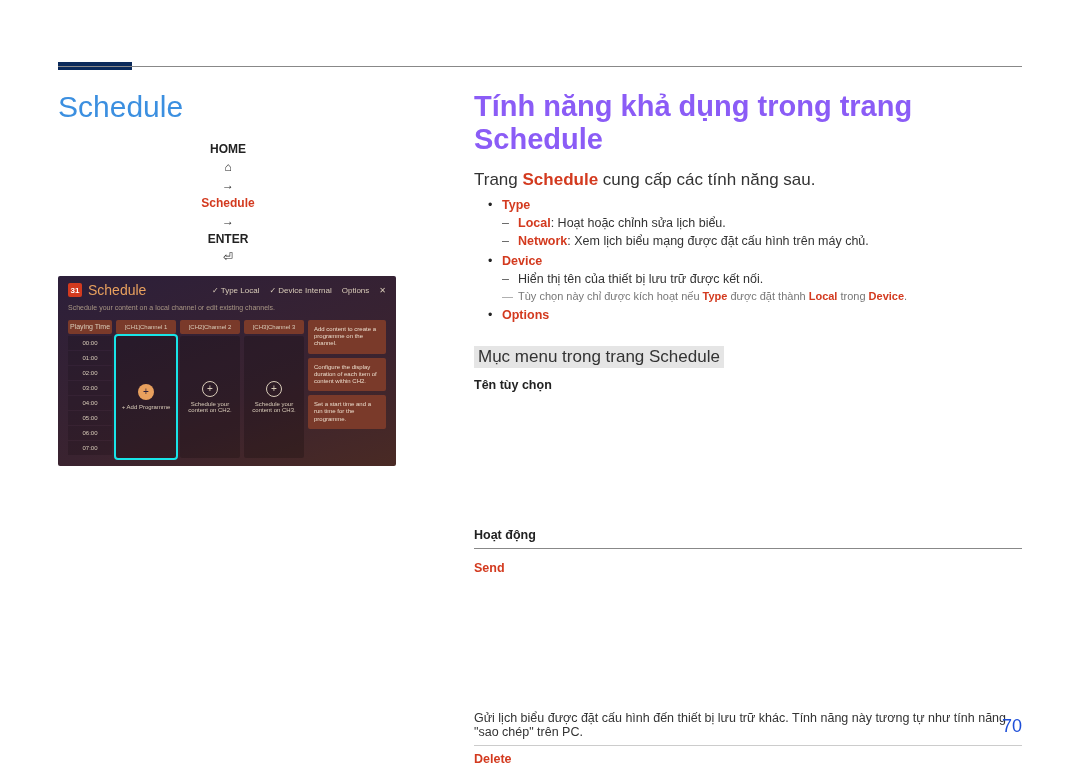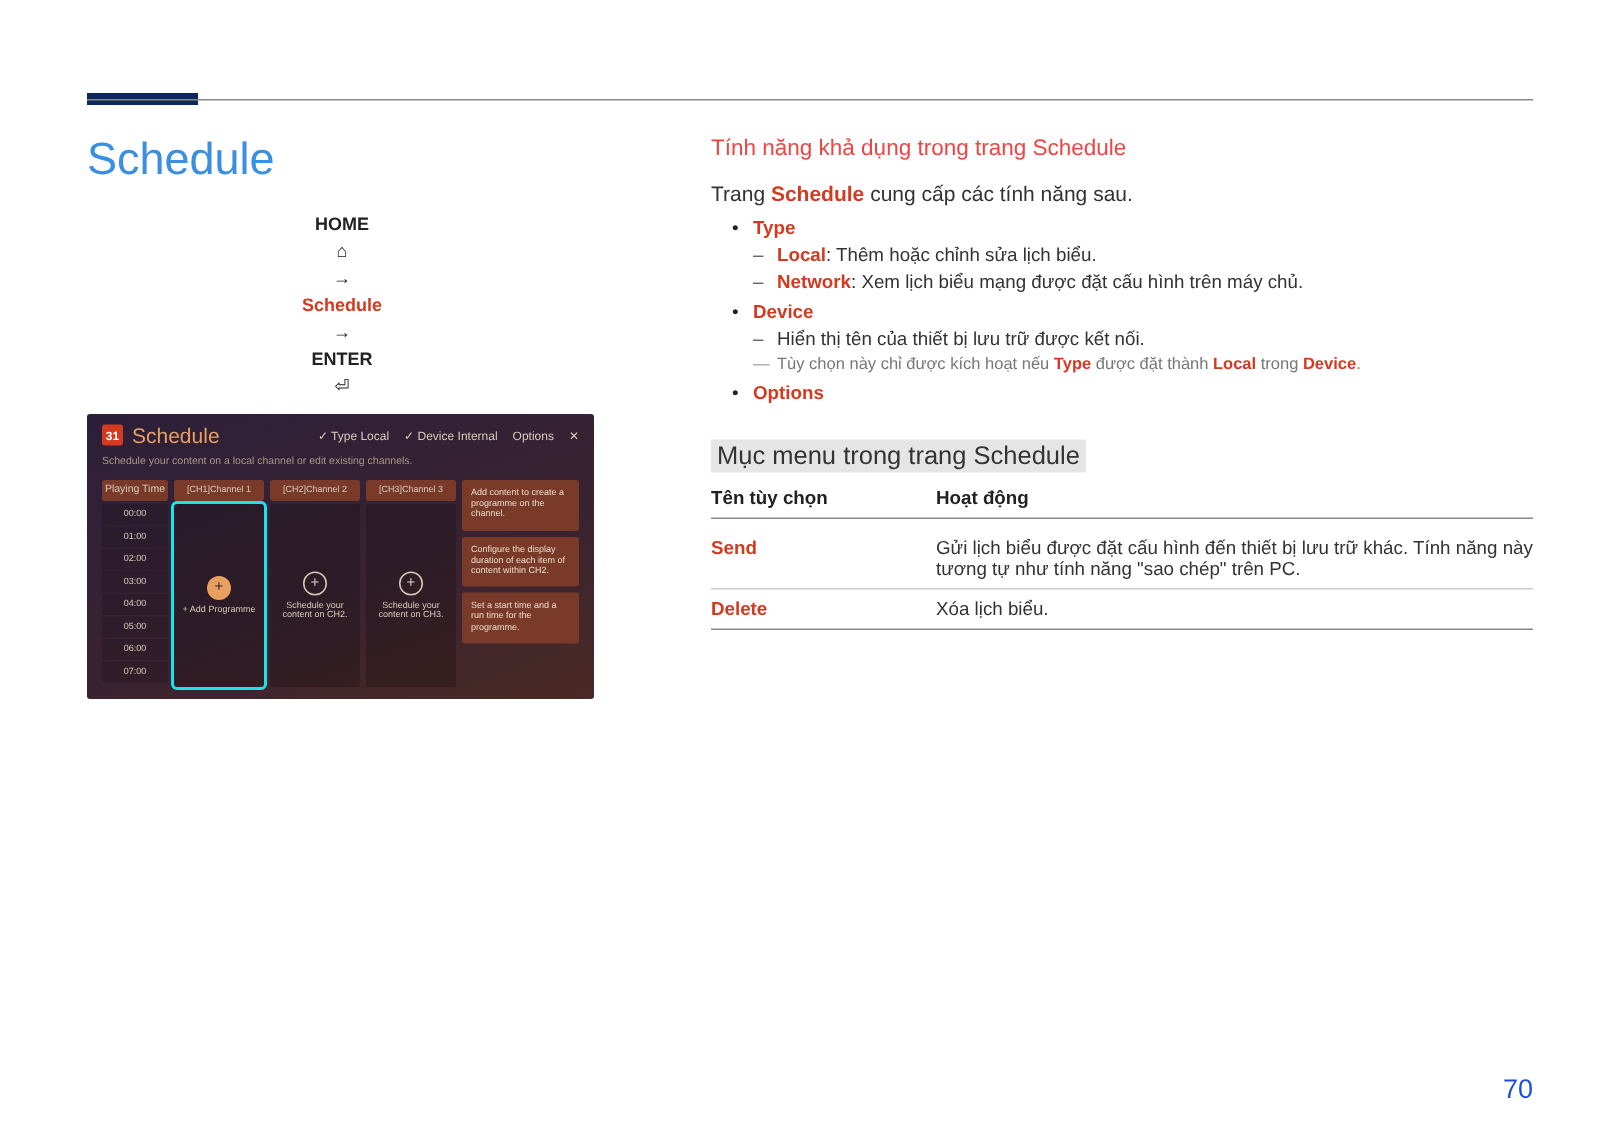--- a/index.html
+++ b/index.html
@@ -75,38 +75,38 @@
   .ss-time-row { height:14px; line-height:14px; font-size:6px; text-align:center; background:rgba(0,0,0,.15); margin-bottom:1px; }
   .ss-ch { width:60px; display:flex; flex-direction:column; }
   .ss-ch-hdr { background:#7a3a2a; height:14px; line-height:14px; text-align:center; font-size:6px; border-radius:2px; margin-bottom:2px; }
   .ss-ch-body { flex:1; background:rgba(0,0,0,.2); border-radius:2px; display:flex; flex-direction:column; align-items:center; justify-content:center; gap:4px; font-size:6px; text-align:center; padding:4px; }
   .ss-ch-body.sel { outline:2px solid #18e5e8; }
   .ss-plus { width:16px; height:16px; border-radius:50%; border:1px solid #d8cbb8; color:#d8cbb8; line-height:14px; text-align:center; font-size:10px; }
   .ss-plus.fill { background:#e8a05e; color:#2c1f3a; border:none; line-height:16px; }
   .ss-side { flex:1; display:flex; flex-direction:column; gap:4px; }
   .ss-card { background:#7a3a2a; border-radius:2px; font-size:6px; padding:6px; color:#eadbca; line-height:1.2; }
 
-  h2.section { font-size: 15px; font-weight: 400; color:#ef4444; margin: 0 0 14px 0; }
-  p.intro { font-size: 14px; margin: 0 0 8px 0; }
+  h2.section { font-size: 29px; font-weight: 700; color:#8b5cf6; margin: 0 0 14px 0; }
+  p.intro { font-size: 17px; margin: 0 0 8px 0; }
   .keyword { color:#d33a1f; font-weight:700; }
   ul.feat { list-style: none; padding:0; margin:0 0 18px 0; }
   ul.feat > li { font-size:12.5px; margin-bottom:6px; position:relative; padding-left:28px; }
   ul.feat > li::before { content:"•"; position:absolute; left:14px; color:#222; }
   ul.feat .sub { font-size:12.5px; margin-top:4px; padding-left:16px; position:relative; }
   ul.feat .sub::before { content:"‒"; position:absolute; left:0; color:#555; }
   .sub-note { font-size:11px; color:#777; margin-top:4px; padding-left:16px; position:relative; }
   .sub-note::before { content:"―"; position:absolute; left:0; color:#999; }
 
   h3.hl { display:inline-block; background:#e5e5e5; color:#333; font-size:17px; font-weight:400; padding:1px 4px; margin:6px 0 10px 0; }
   .tbl { width:100%; font-size:12.5px; }
-  .tbl-head { display:flex; border-bottom:1px solid #888; padding-bottom:6px; margin-bottom:6px; }
+  .tbl-head { display:flex; border-bottom:1px solid #888; padding-bottom:6px; margin-bottom:6px;flex-direction:column; }
   .th { font-weight:700; color:#222; }
   .col1 { width:150px; flex:0 0 150px; }
   .col2 { flex:1; }
-  .tbl-row { display:flex; padding:6px 0; border-bottom:1px solid #ccc; }
+  .tbl-row { display:flex; padding:6px 0; border-bottom:1px solid #ccc;flex-direction:column; }
   .tbl-row:last-child { border-bottom:1px solid #888; }
   .page-num { position:absolute; right:58px; bottom:26px; font-size:18px; color:#1d4ed8; }
 </style>
 </head>
 <body>
 
 <div class="top-accent"></div>
 <div class="top-rule"></div>
 
 <div class="page">
@@ -181,21 +181,21 @@
     </div>
 
     <div class="right">
       <h2 class="section">Tính năng khả dụng trong trang Schedule</h2>
       <p class="intro">
         <span>Trang </span><span class="keyword">Schedule</span><span> cung cấp các tính năng sau.</span>
       </p>
       <ul class="feat">
         <li>
           <span class="keyword">Type</span>
-          <div class="sub"><span class="keyword">Local</span><span>: Thêm hoặc chỉnh sửa lịch biểu.</span></div>
+          <div class="sub"><span class="keyword">Local</span><span>: Hoạt hoặc chỉnh sửa lịch biểu.</span></div>
           <div class="sub"><span class="keyword">Network</span><span>: Xem lịch biểu mạng được đặt cấu hình trên máy chủ.</span></div>
         </li>
         <li>
           <span class="keyword">Device</span>
           <div class="sub">Hiển thị tên của thiết bị lưu trữ được kết nối.</div>
           <div class="sub-note">
             <span>Tùy chọn này chỉ được kích hoạt nếu </span><span class="keyword">Type</span><span> được đặt thành </span><span class="keyword">Local</span><span> trong </span><span class="keyword">Device</span><span>.</span>
           </div>
         </li>
         <li>

